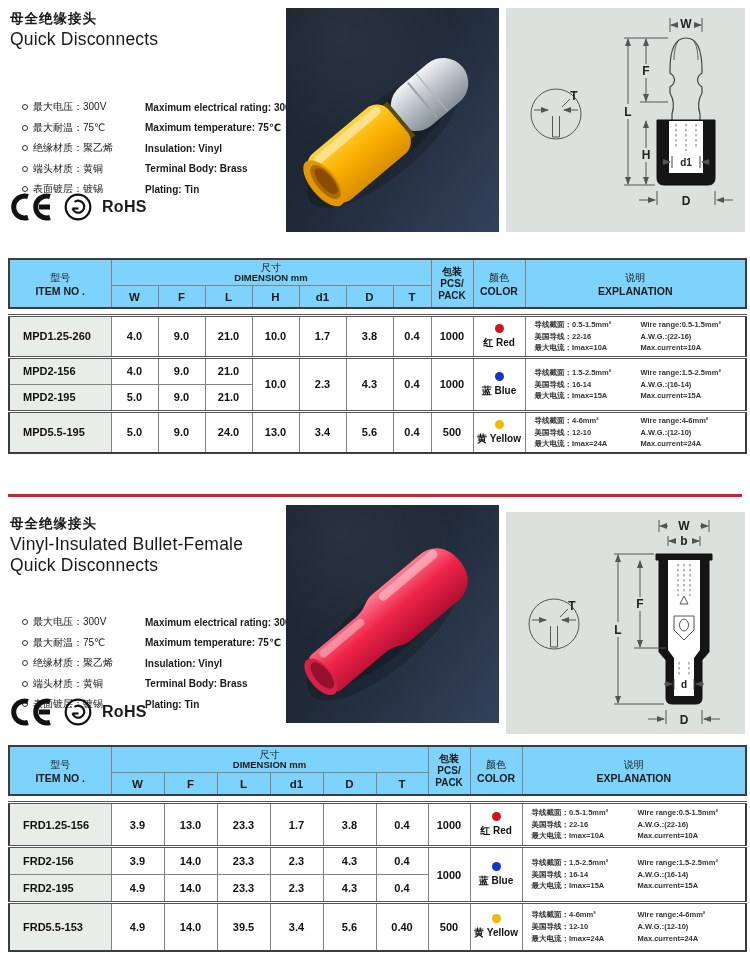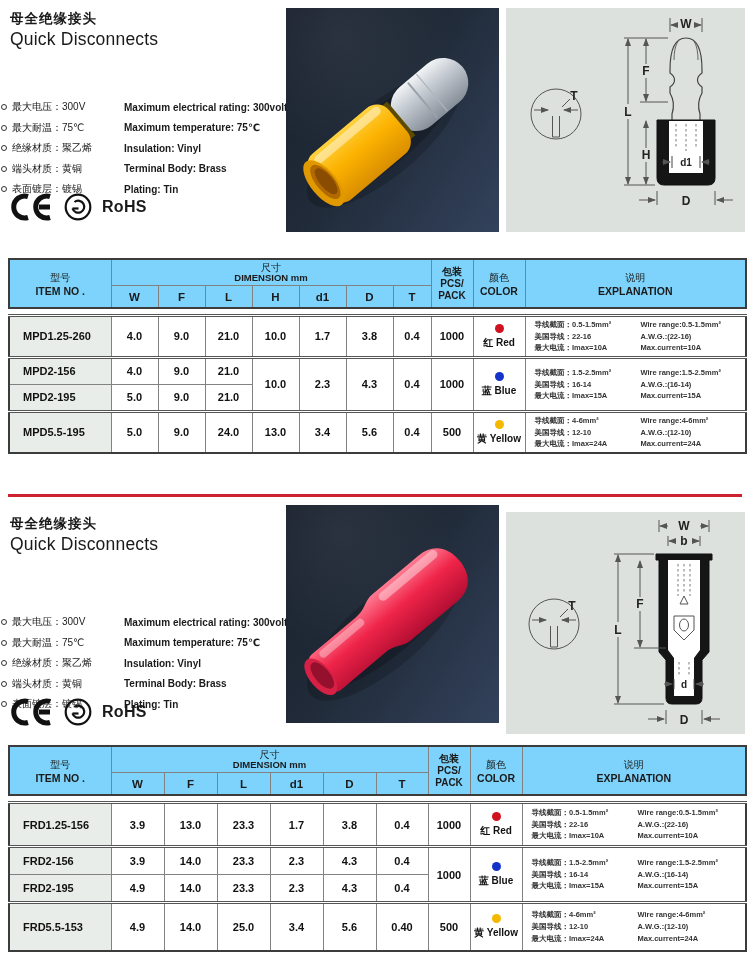--- a/index.html
+++ b/index.html
@@ -4,21 +4,21 @@
 <style>
   html,body{margin:0;padding:0}
   body{width:750px;height:953px;background:#ffffff;position:relative;overflow:hidden;
        font-family:"Liberation Sans","DejaVu Sans",sans-serif;color:#1a1a1a;}
   .sec{position:absolute;left:0;width:750px;}
   #sec1{top:0;height:460px}
   #sec2{top:497px;height:456px}
   .titles{position:absolute;left:10px;width:272px}
   .titles .cn{font-size:13.5px;font-weight:bold;letter-spacing:1px;margin-bottom:1px}
   .titles .en{font-size:17.5px;line-height:1.2;font-weight:500;letter-spacing:.2px}
-  .specs{position:absolute;left:1px;width:278px}
+  .specs{position:absolute;left:22px;width:278px}
   .spec-row{display:flex;align-items:center;margin-bottom:6.5px;font-size:10px;white-space:nowrap}
   .bull{width:4px;height:4px;border:1.2px solid #333;border-radius:50%;margin-right:5px;flex:none}
   .spec-cn{width:112px;flex:none}
   .spec-en{font-weight:600}
   .certs{position:absolute;left:8px;display:flex;align-items:center;gap:9px}
   .rohs{font-size:16px;font-weight:700;letter-spacing:.3px}
   .photo{position:absolute;left:286px;width:213px;overflow:hidden;
      background:
        radial-gradient(circle at 25% 12%, rgba(255,255,255,.06), transparent 45%),
        linear-gradient(125deg,#1a222e 0%,#202a38 45%,#33425c 100%);}
@@ -345,20 +345,21 @@
     </tbody>
       </table>
   </div>
 </div>
 
 <div class="divider"></div>
 
 <div class="sec" id="sec2">
   <div class="titles" style="top:18px">
     <div class="cn">母全绝缘接头</div>
+    <div class="en">Vinyl-Insulated Bullet-Female</div>
     <div class="en">Quick Disconnects</div>
   </div>
 
   <div class="specs" style="top:118px">
     <div class="spec-row">
         <span class="bull"></span>
         <span class="spec-cn">最大电压：300V</span>
         <span class="spec-en">Maximum electrical rating: 300volts</span>
       </div>
     <div class="spec-row">
@@ -601,21 +602,21 @@
         <td>14.0</td>
         <td>23.3</td>
         <td>2.3</td>
         <td>4.3</td>
         <td>0.4</td>
       </tr>
       <tr class="grp rC2">
         <td class="item">FRD5.5-153</td>
         <td>4.9</td>
         <td>14.0</td>
-        <td>25.0</td>
+        <td>39.5</td>
         <td>3.4</td>
         <td>5.6</td>
         <td>0.40</td>
         <td>500</td>
         <td><span class="dot" style="background: rgb(244, 184, 0);"></span><div class="clab"><span>黄</span> <span>Yellow</span></div></td>
         <td>
               <div class="expl">
                 <div class="ecn">
                   <div>导线截面：4-6mm²</div>
                   <div>美国导线：12-10</div>

